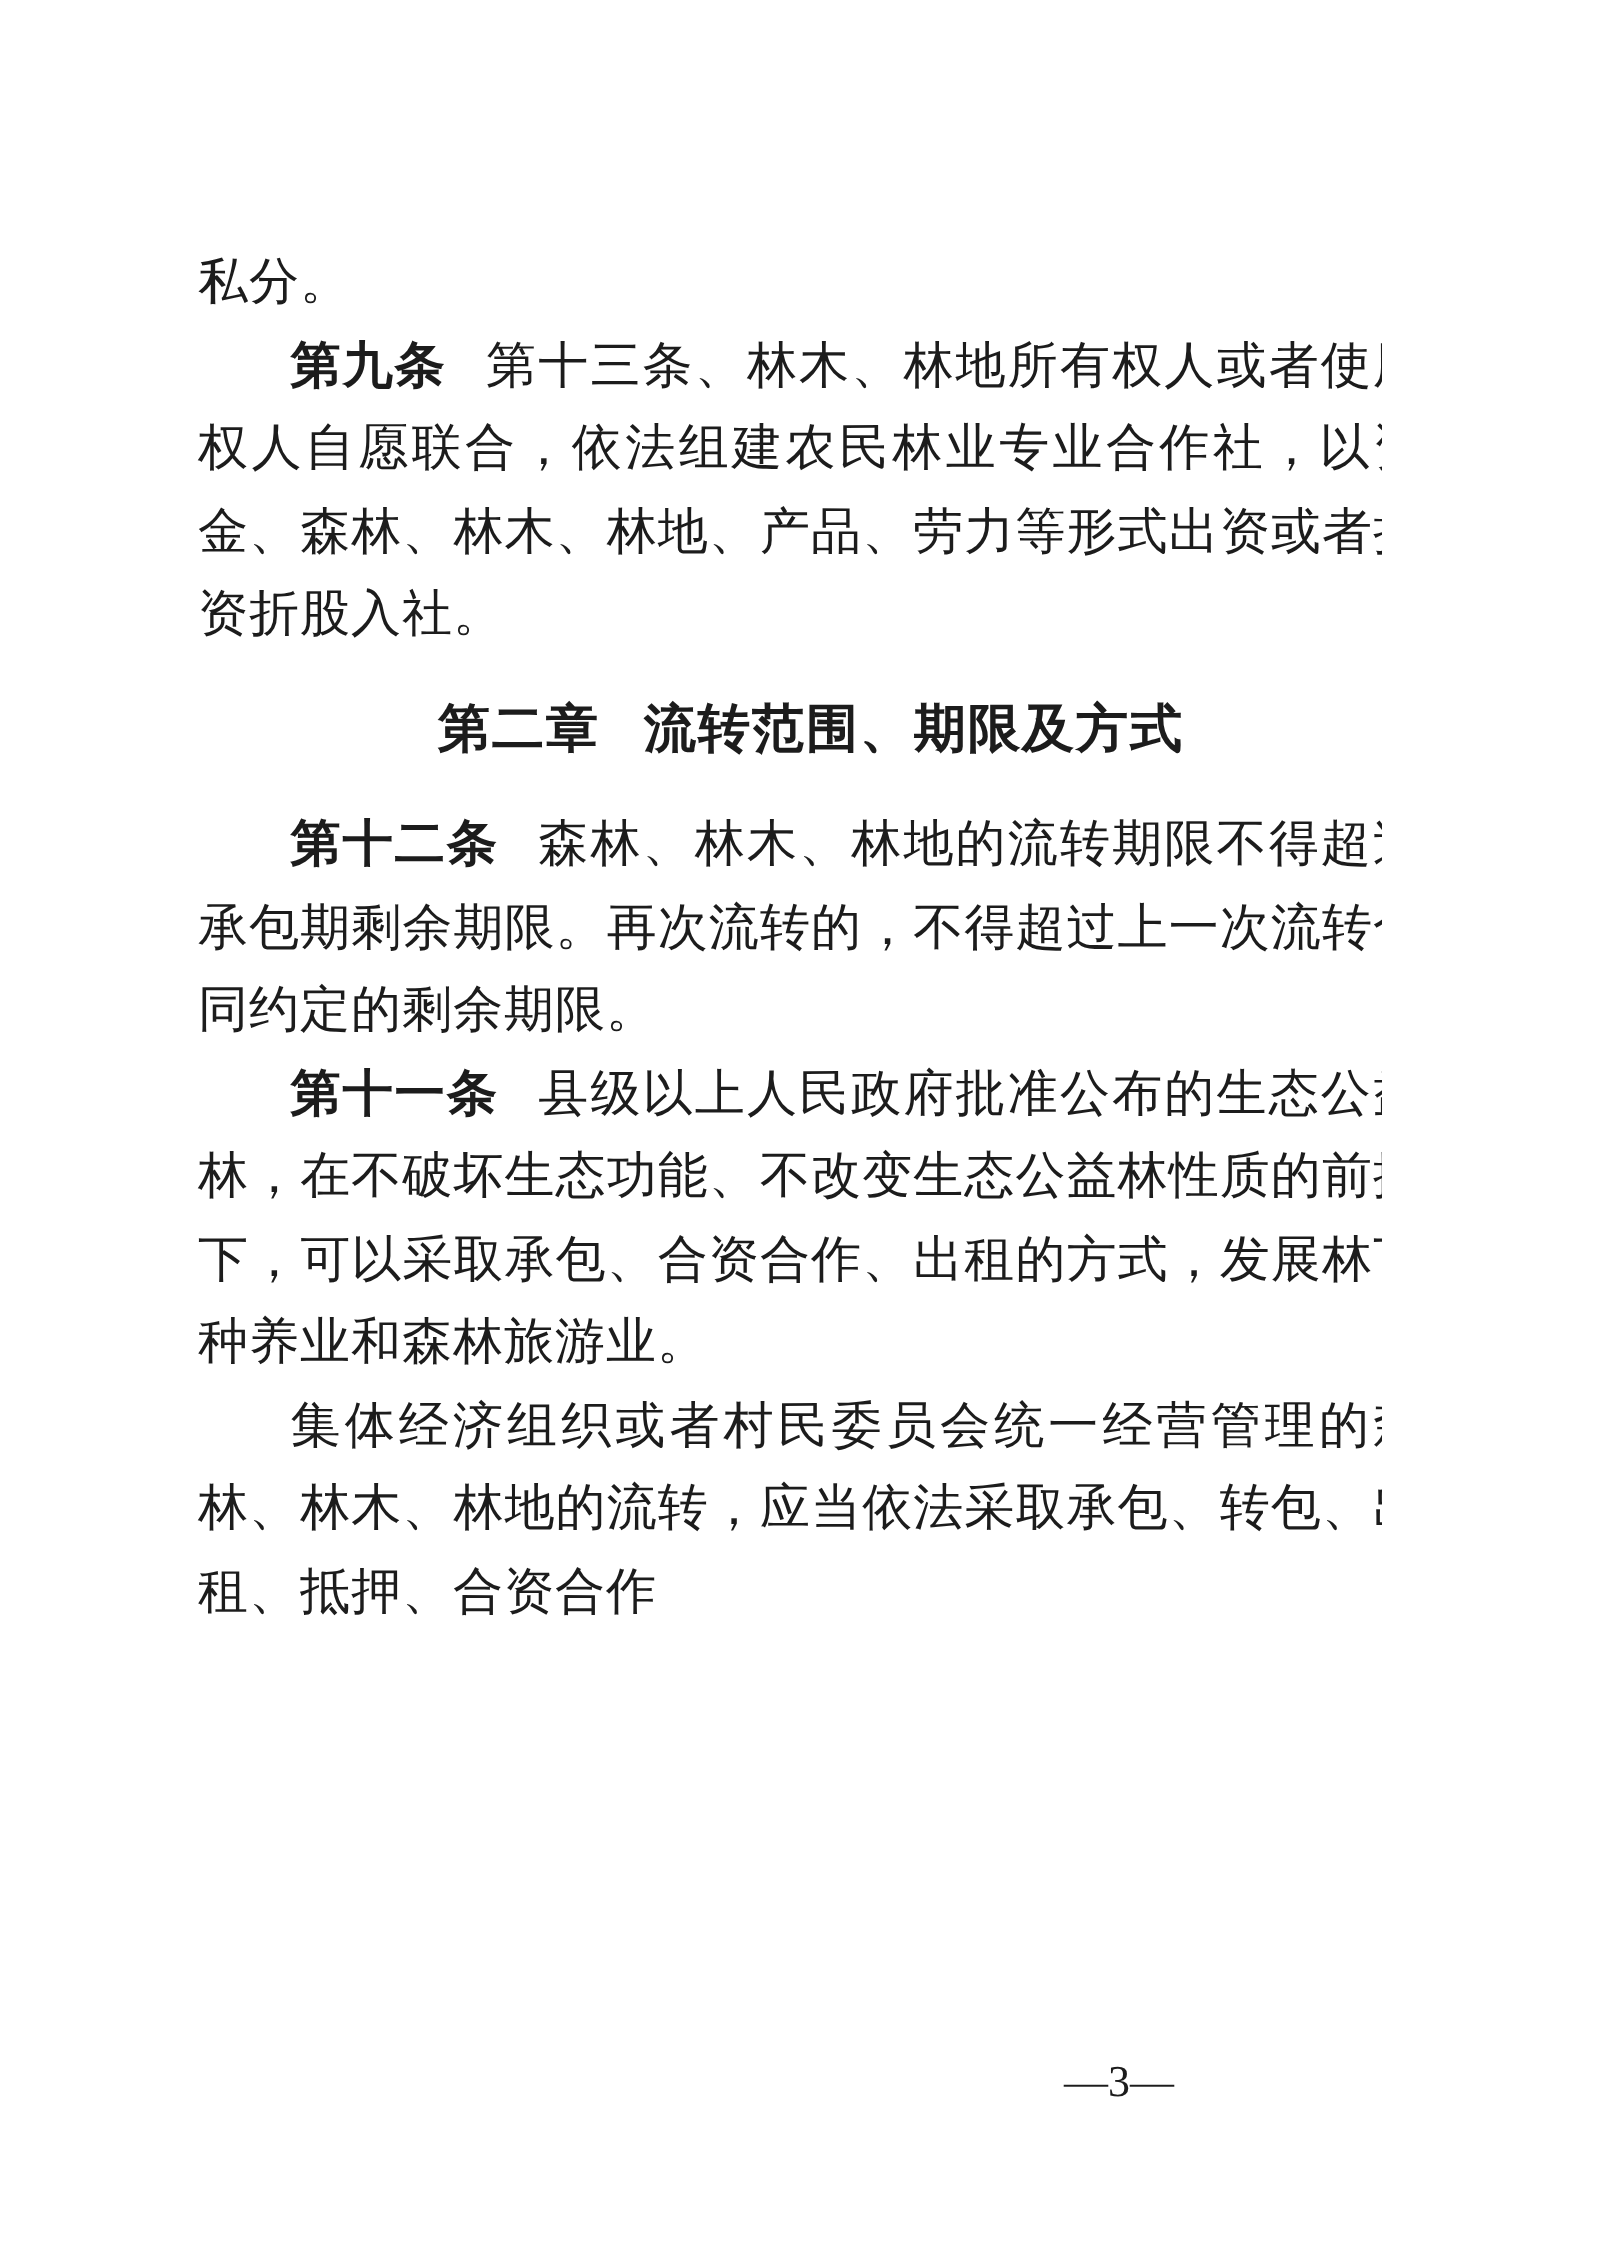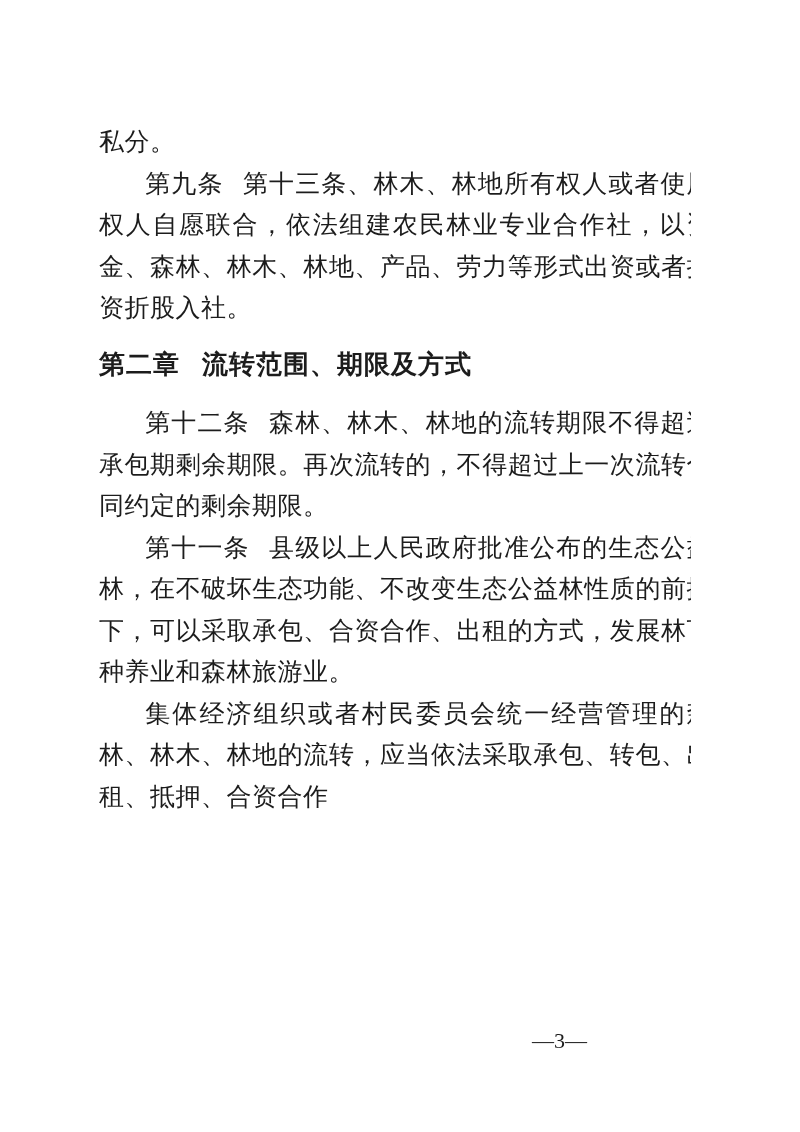--- a/index.html
+++ b/index.html
@@ -28,27 +28,27 @@
     line-height: 41.5px;
     text-align: justify;
     text-justify: inter-ideograph;
     text-align-last: left;
     letter-spacing: 0.5px;
   }
   p.indent {
     text-indent: 1.85em;
   }
   .article-label {
-    font-weight: normal;
+    font-weight: bold;
     margin-right: 0.78em;
   }
   h2.chapter {
     font-size: 26px;
     font-weight: bold;
-    text-align: left;
+    text-align: center;
     margin: 15px 0 17px 0;
     line-height: 41.5px;
     letter-spacing: 1px;
   }
   .chapter-gap {
     display: inline-block;
     width: 0.85em;
   }
   .page-number {
     position: absolute;

